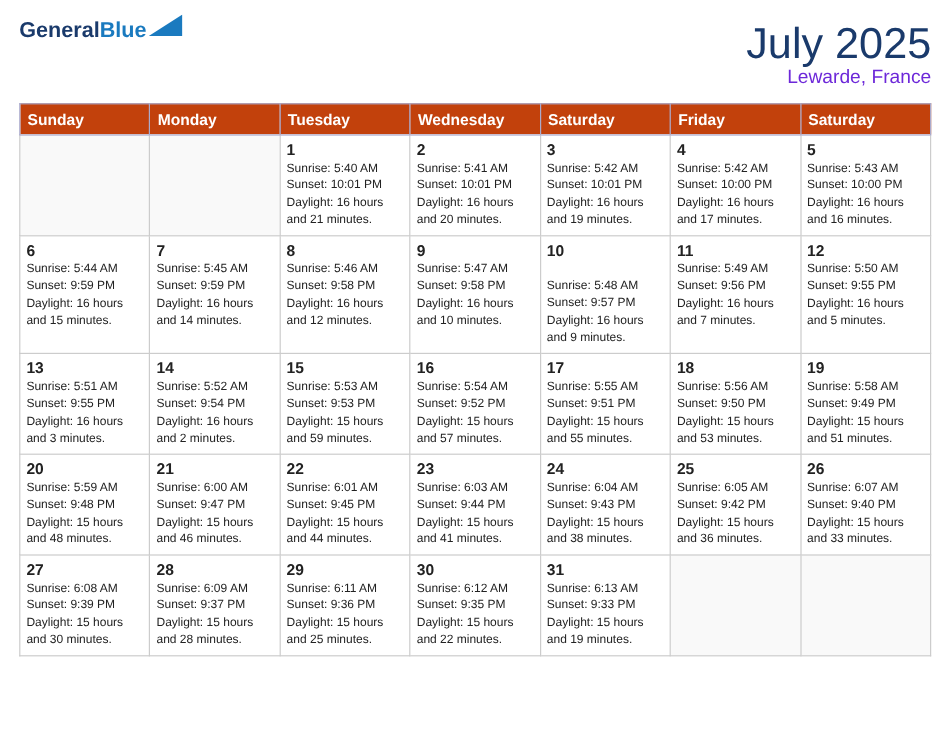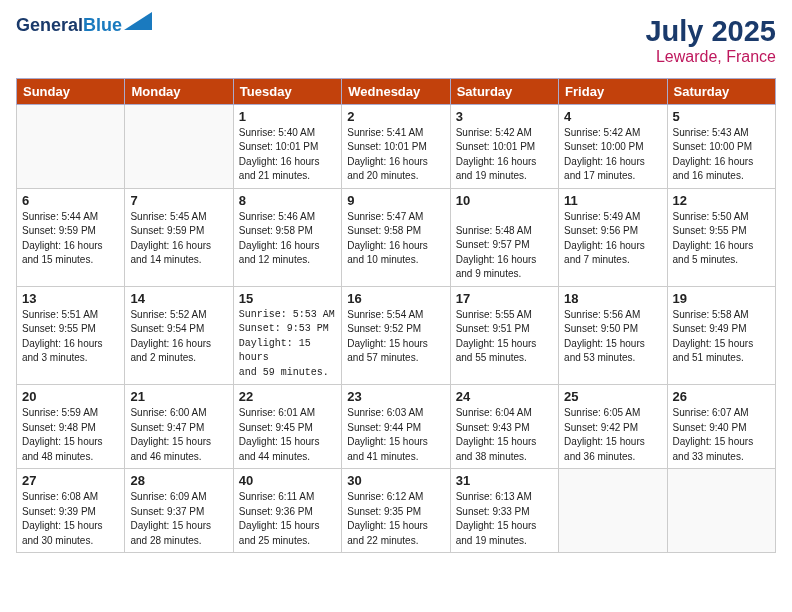--- a/index.html
+++ b/index.html
@@ -27,28 +27,28 @@
       color: #1a3a6b;
       line-height: 1;
     }
     .logo-text .blue {
       color: #1a7abf;
     }
     .title-block {
       text-align: right;
     }
     .month-title {
-      font-size: 29px;
-      font-weight: bold;
+      font-size: 36px;
+      font-weight: normal;
       color: #1a3a6b;
       line-height: 1.1;
     }
     .location {
       font-size: 16px;
-      color: #be185d;
+      color: #6d28d9;
     }
     .calendar {
       width: 100%;
       border-collapse: collapse;
       border: 1px solid #ccc;
     }
     .calendar th {
       background-color: #c2410c;
       color: #fff;
       font-size: 13px;
@@ -215,21 +215,21 @@
         </td>
         <td>
           <span class="day-num">14</span>
           <div class="day-info" style="white-space: pre-line;">Sunrise: 5:52 AM
 Sunset: 9:54 PM
 Daylight: 16 hours
 and 2 minutes.</div>
         </td>
         <td>
           <span class="day-num">15</span>
-          <div class="day-info" style="white-space: pre-line; font-family: Liberation Mono, monospace;">Sunrise: 5:53 AM
+          <div class="day-info" style="white-space: pre-line;">Sunrise: 5:53 AM
 Sunset: 9:53 PM
 Daylight: 15 hours
 and 59 minutes.</div>
         </td>
         <td>
           <span class="day-num">16</span>
           <div class="day-info" style="white-space: pre-line;">Sunrise: 5:54 AM
 Sunset: 9:52 PM
 Daylight: 15 hours
 and 57 minutes.</div>
@@ -316,21 +316,21 @@
 and 30 minutes.</div>
         </td>
         <td>
           <span class="day-num">28</span>
           <div class="day-info" style="white-space: pre-line;">Sunrise: 6:09 AM
 Sunset: 9:37 PM
 Daylight: 15 hours
 and 28 minutes.</div>
         </td>
         <td>
-          <span class="day-num">40</span>
+          <span class="day-num">29</span>
           <div class="day-info" style="white-space: pre-line;">Sunrise: 6:11 AM
 Sunset: 9:36 PM
 Daylight: 15 hours
 and 25 minutes.</div>
         </td>
         <td>
           <span class="day-num">30</span>
           <div class="day-info" style="white-space: pre-line;">Sunrise: 6:12 AM
 Sunset: 9:35 PM
 Daylight: 15 hours

